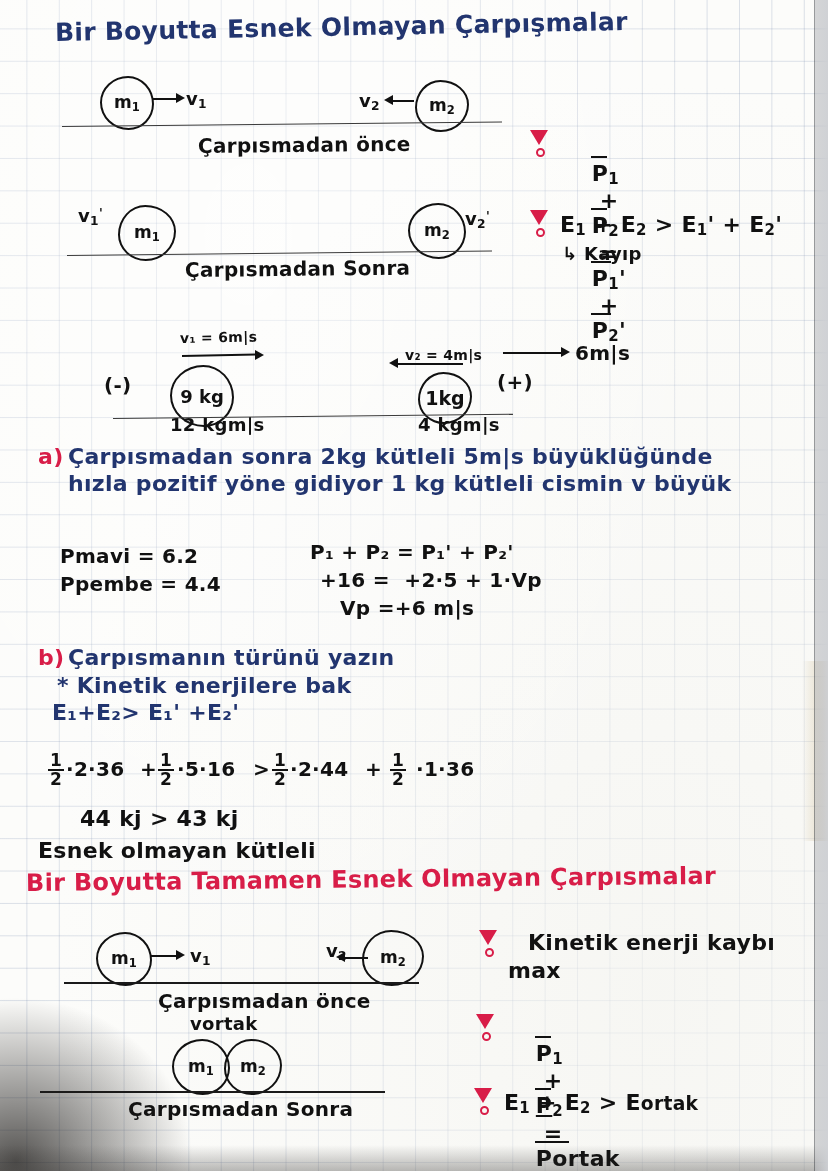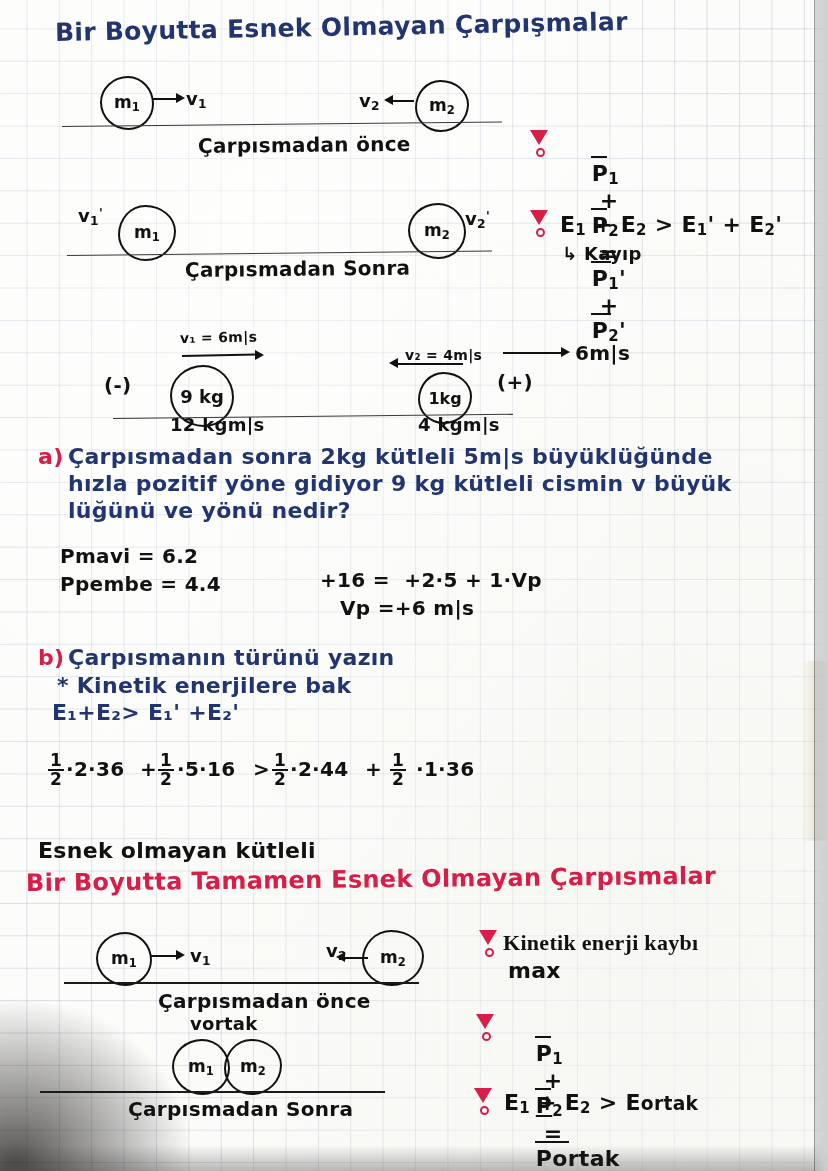--- a/index.html
+++ b/index.html
@@ -230,41 +230,41 @@
 
   <div class="ball irr1" style="left:170px; top:365px; width:60px; height:58px; font-size:18px;">
     <span>9 kg</span>
   </div>
   <div class="hw black t-sm" style="left:170px; top:414px;">12 kgm|s</div>
 
   <div class="hw black t-xs" style="left:405px; top:347px; font-size:14px;">v₂ = 4m|s</div>
   <div class="arrow-line" style="left:393px; top:363px; width:70px;"></div>
   <div class="arrow-head ah-left" style="left:389px; top:358px;"></div>
 
-  <div class="ball irr2" style="left:418px; top:372px; width:50px; height:48px; font-size:16px;">
+  <div class="ball irr2" style="left:418px; top:372px; width:50px; height:48px; font-size:19px;">
     <span>1kg</span>
   </div>
   <div class="hw black t-sm" style="left:418px; top:414px;">4 kgm|s</div>
 
   <div class="hw black t-med" style="left:497px; top:370px;">(+)</div>
 
   <div class="arrow-line" style="left:503px; top:352px; width:60px;"></div>
   <div class="arrow-head ah-right" style="left:561px; top:347px;"></div>
   <div class="hw black t-med" style="left:575px; top:341px;">6m|s</div>
 
   <div class="ground thin slant2" style="left:113px; top:418px; width:400px;"></div>
 
   <div class="hw red t-big" style="left:38px; top:444px;">a)</div>
   <div class="hw blue t-big" style="left:68px; top:444px;">Çarpısmadan sonra 2kg kütleli 5m|s büyüklüğünde</div>
-  <div class="hw blue t-big" style="left:68px; top:471px;">hızla pozitif yöne gidiyor 9 kg kütleli cismin v büyük</div>
-  <div class="hw blue t-big" style="left:68px; top:498px;">lüğünü ve yönü nedir?</div>
+  <div class="hw blue t-big" style="left:68px; top:471px;">hızla pozitif yöne gidiyor 1 kg kütleli cismin v büyük</div>
 
   <div class="hw black t-med" style="left:60px; top:544px;">Pmavi = 6.2</div>
   <div class="hw black t-med" style="left:60px; top:572px;">Ppembe = 4.4</div>
 
+  <div class="hw black t-med" style="left:310px; top:540px;">P₁ + P₂ = P₁' + P₂'</div>
   <div class="hw black t-med" style="left:320px; top:568px;">+16 =  +2·5 + 1·Vp</div>
   <div class="hw black t-med" style="left:340px; top:596px;">Vp =+6 m|s</div>
 
   <div class="hw red t-big" style="left:38px; top:645px;">b)</div>
   <div class="hw blue t-big" style="left:68px; top:645px;">Çarpısmanın türünü yazın</div>
   <div class="hw blue t-big" style="left:57px; top:673px;">* Kinetik enerjilere bak</div>
   <div class="hw blue t-big" style="left:52px; top:700px;">E₁+E₂&gt; E₁' +E₂'</div>
 
   <div class="fraction" style="left:48px; top:752px; width:16px;">
     <span class="num">1</span>
@@ -287,20 +287,21 @@
   <div class="hw black t-med" style="left:290px; top:757px;">·2·44</div>
   <div class="hw black t-med" style="left:365px; top:757px;">+</div>
   <div class="fraction" style="left:390px; top:752px; width:16px;">
     <span class="num">1</span>
     <span class="den">2</span>
   </div>
   <div class="hw black t-med" style="left:416px; top:757px;">·1·36</div>
 
   <div class="hw black t-xxs" style="left:48px; top:752px; opacity:0;">1/2·2·36 + 1/2·1·16 &gt; 1/2·2·25 + 1/2·1·36</div>
 
+  <div class="hw black t-big" style="left:80px; top:806px;">44 kj &gt; 43 kj</div>
   <div class="hw black t-big" style="left:38px; top:838px;">Esnek olmayan kütleli</div>
 
   <div class="hw red t-title slant2" style="left:26px; top:869px; font-size:24px;">Bir Boyutta Tamamen Esnek Olmayan Çarpısmalar</div>
 
   <div class="ball irr1" style="left:96px; top:932px; width:52px; height:50px; font-size:17px;">
     <span><span>m</span><sub>1</sub></span>
   </div>
   <div class="arrow-line" style="left:150px; top:955px; width:28px;"></div>
   <div class="arrow-head ah-right" style="left:176px; top:950px;"></div>
   <div class="hw black t-sm" style="left:190px; top:945px;"><span>v</span><sub>1</sub></div>
@@ -322,21 +323,21 @@
   </div>
   <div class="ball irr2" style="left:224px; top:1039px; width:54px; height:52px; font-size:17px;">
     <span><span>m</span><sub>2</sub></span>
   </div>
 
   <div class="ground" style="left:40px; top:1091px; width:345px;"></div>
   <div class="hw black t-med" style="left:128px; top:1097px;">Çarpısmadan Sonra</div>
 
   <div class="marker" style="left:479px; top:930px;"></div>
   <div class="marker-dot" style="left:485px; top:948px;"></div>
-  <div class="hw black t-big" style="left:503px; top:930px;font-family:Liberation Serif, serif;">Kinetik enerji kaybı</div>
+  <div class="hw black t-big" style="left:528px; top:930px;">Kinetik enerji kaybı</div>
   <div class="hw black t-big" style="left:508px; top:958px;">max</div>
 
   <div class="marker" style="left:476px; top:1014px;"></div>
   <div class="marker-dot" style="left:482px; top:1032px;"></div>
   <div class="hw black t-big" style="left:504px; top:1016px;">
     <span style="position:relative;">P<sub>1</sub><span class="vecbar" style="left:-1px; top:-5px; width:16px;"></span></span>
     <span> + </span>
     <span style="position:relative;text-decoration:underline;">P<sub>2</sub><span class="vecbar" style="left:-1px; top:-5px; width:16px;"></span></span>
     <span> = </span>
     <span style="position:relative;">P<span class="vecbar" style="left:-1px; top:-5px; width:34px;"></span>ortak</span>

